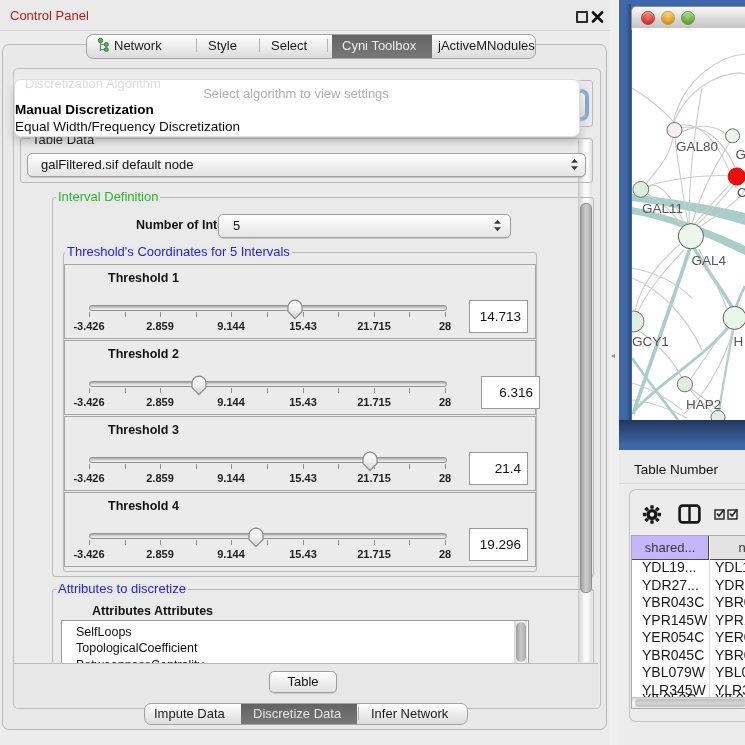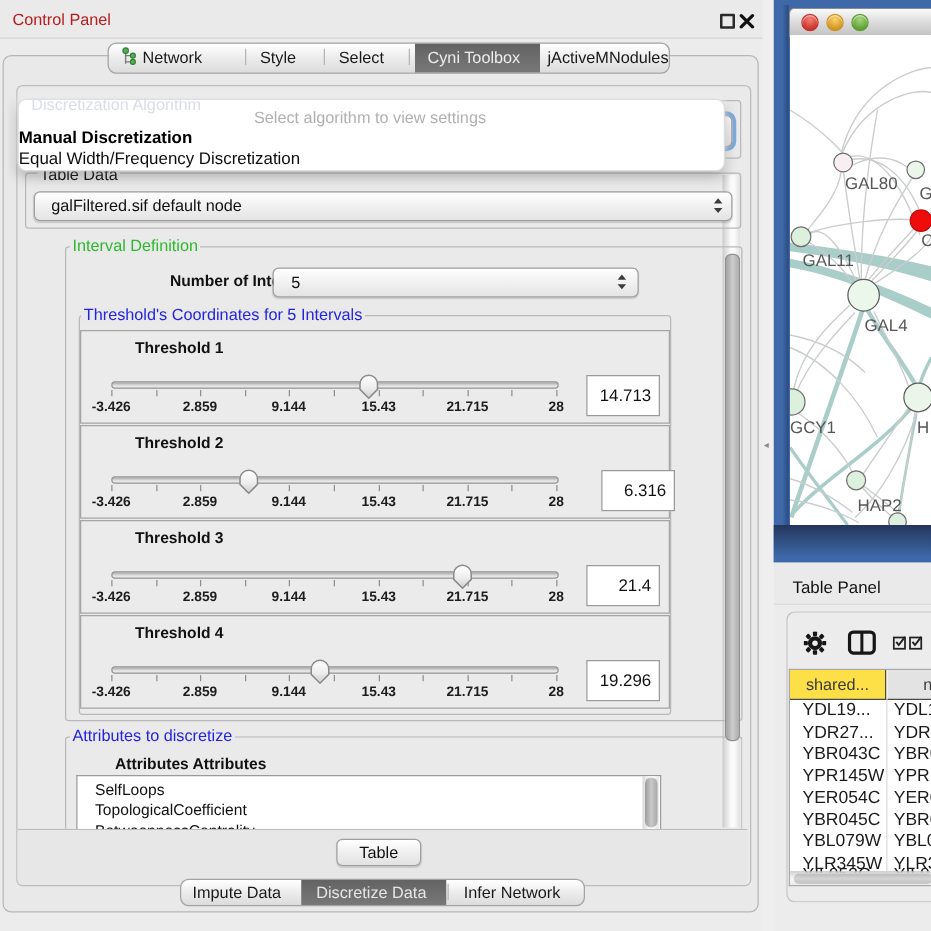--- a/index.html
+++ b/index.html
@@ -266,21 +266,21 @@
 <text x="103.5" y="131" font-size="13.5" fill="#565656" font-family="Liberation Sans">GA</text>
 <text x="105" y="169" font-size="13.5" fill="#565656" font-family="Liberation Sans">C</text>
 <text x="10" y="184.5" font-size="13.5" fill="#565656" font-family="Liberation Sans">GAL11</text>
 <text x="59.5" y="236.5" font-size="13.5" fill="#565656" font-family="Liberation Sans">GAL4</text>
 <text x="0" y="318" font-size="13.5" fill="#565656" font-family="Liberation Sans">GCY1</text>
 <text x="101.5" y="318" font-size="13.5" fill="#565656" font-family="Liberation Sans">H</text>
 <text x="54" y="380.5" font-size="13.5" fill="#565656" font-family="Liberation Sans">HAP2</text>
 </svg>
   </div>
 <div class="abs" style="left:619px;top:450px;width:126px;height:33px;background:#eaeaea;border-bottom:1px solid #dcdcdc;"></div>
-<div class="abs" style="left:634px;top:462px;font-size:13.5px;color:#111;">Table Panel</div>
+<div class="abs" style="left:634px;top:462px;font-size:13.5px;color:#111;">Table Number</div>
 <div class="abs" style="left:629px;top:489px;width:116px;height:231px;border:1px solid #c2c2c2;border-right:none;border-radius:7px 0 0 7px;background:#ececec;"></div>
 <svg class="abs" style="left:643px;top:505px" width="18" height="19" viewBox="0 0 18 19">
     <g fill="#161616">
       <circle cx="9" cy="9.5" r="5.6"></circle>
       <rect x="-1.7" y="-9.3" width="3.4" height="3.6" rx="0.8" transform="translate(9,9.5) rotate(0)"></rect>
       <rect x="-1.7" y="-9.3" width="3.4" height="3.6" rx="0.8" transform="translate(9,9.5) rotate(45)"></rect>
       <rect x="-1.7" y="-9.3" width="3.4" height="3.6" rx="0.8" transform="translate(9,9.5) rotate(90)"></rect>
       <rect x="-1.7" y="-9.3" width="3.4" height="3.6" rx="0.8" transform="translate(9,9.5) rotate(135)"></rect>
       <rect x="-1.7" y="-9.3" width="3.4" height="3.6" rx="0.8" transform="translate(9,9.5) rotate(180)"></rect>
       <rect x="-1.7" y="-9.3" width="3.4" height="3.6" rx="0.8" transform="translate(9,9.5) rotate(225)"></rect>
@@ -295,21 +295,21 @@
   </svg>
 <svg class="abs" style="left:714px;top:508px" width="12" height="12" viewBox="0 0 12 12">
     <rect x="1" y="2" width="9" height="9" fill="none" stroke="#222" stroke-width="1.4"></rect>
     <path d="M3 5.5 L5 8 L10 1.5" stroke="#222" stroke-width="1.6" fill="none"></path>
   </svg>
 <svg class="abs" style="left:727px;top:508px" width="12" height="12" viewBox="0 0 12 12">
     <rect x="1" y="2" width="9" height="9" fill="none" stroke="#222" stroke-width="1.4"></rect>
     <path d="M3 5.5 L5 8 L10 1.5" stroke="#222" stroke-width="1.6" fill="none"></path>
   </svg>
 <div class="abs" style="left:631px;top:535px;width:114px;height:172px;background:#fff;border:1px solid #a9a9a9;border-right:none;overflow:hidden;">
-<div style="position:absolute;left:0;top:0;width:76px;height:23px;background:#fde047;border-right:1.5px solid #4a4a4a;border-bottom:1.5px solid #4a4a4a;font-size:13px;color:#3a3a3a;text-align:center;line-height:23px;">shared...</div>
+<div style="position:absolute;left:0;top:0;width:76px;height:23px;background:#c4b5fd;border-right:1.5px solid #4a4a4a;border-bottom:1.5px solid #4a4a4a;font-size:13px;color:#3a3a3a;text-align:center;line-height:23px;">shared...</div>
 <div style="position:absolute;left:77.5px;top:0;width:40px;height:23px;background:#e3e3e3;border-bottom:1.5px solid #4a4a4a;font-size:13px;color:#3a3a3a;line-height:23px;padding-left:29px;">n...</div>
 <div style="position:absolute;left:77px;top:24px;width:1px;height:148px;background:#dcdcdc;"></div>
 <div style="position:absolute;left:10px;top:23.0px;font-size:14px;color:#1a1a1a;white-space:nowrap;">YDL19...</div>
 <div style="position:absolute;left:83px;top:23.0px;font-size:14px;color:#1a1a1a;white-space:nowrap;">YDL1</div>
 <div style="position:absolute;left:10px;top:40.5px;font-size:14px;color:#1a1a1a;white-space:nowrap;">YDR27...</div>
 <div style="position:absolute;left:83px;top:40.5px;font-size:14px;color:#1a1a1a;white-space:nowrap;">YDR2</div>
 <div style="position:absolute;left:10px;top:58.0px;font-size:14px;color:#1a1a1a;white-space:nowrap;">YBR043C</div>
 <div style="position:absolute;left:83px;top:58.0px;font-size:14px;color:#1a1a1a;white-space:nowrap;">YBR0</div>
 <div style="position:absolute;left:10px;top:75.5px;font-size:14px;color:#1a1a1a;white-space:nowrap;">YPR145W</div>
 <div style="position:absolute;left:83px;top:75.5px;font-size:14px;color:#1a1a1a;white-space:nowrap;">YPR1</div>

